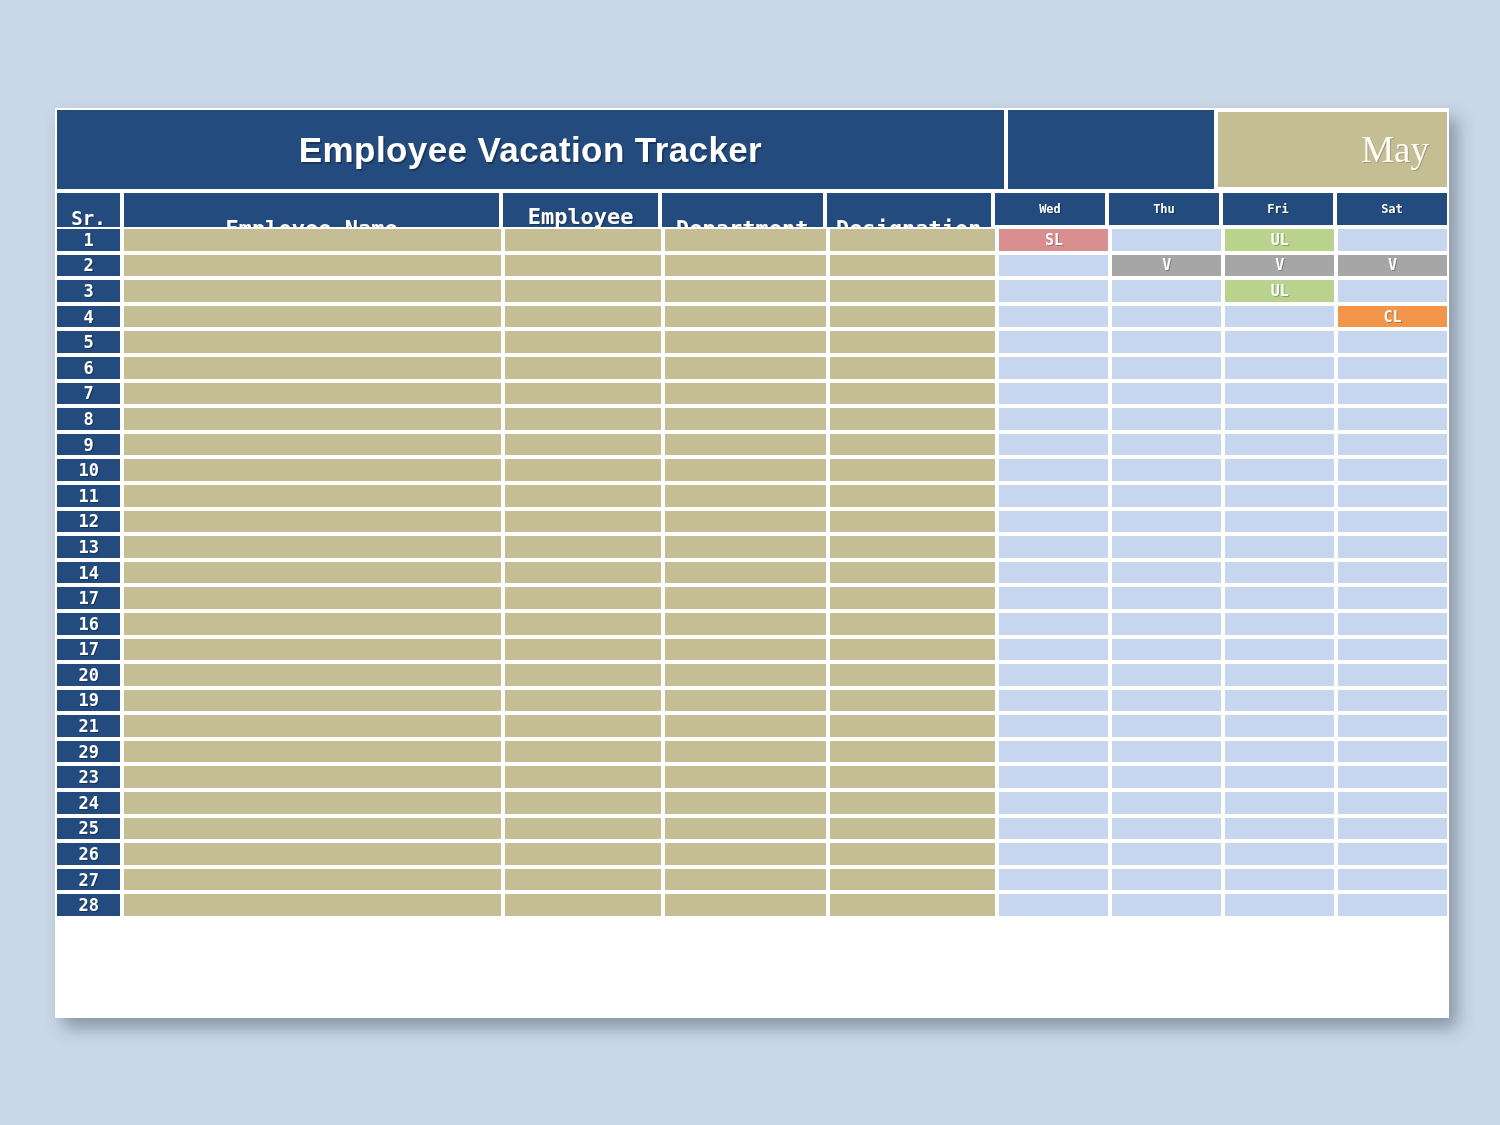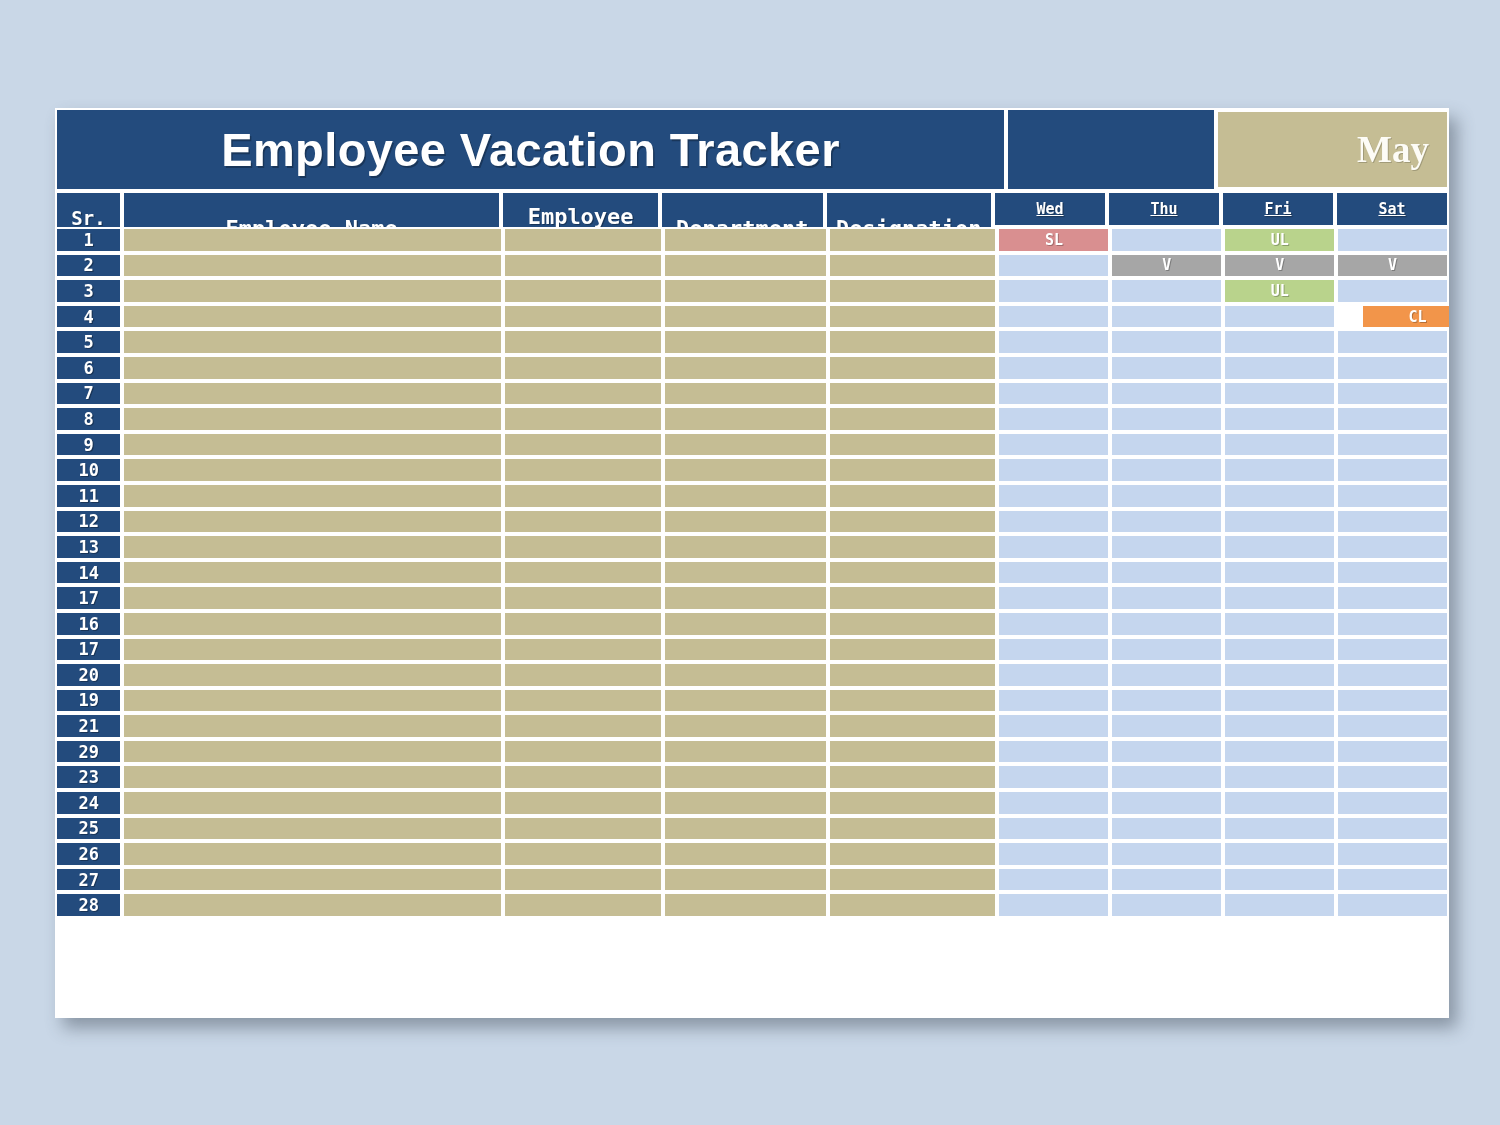--- a/index.html
+++ b/index.html
@@ -78,36 +78,35 @@
   .title-block {
     width: 951px;
     padding: 2px 2px 2px 2px;
     box-sizing: border-box;
   }
   .title-block .inner {
     background: #234b7d;
     color: #ffffff;
     font-family: "Liberation Sans", "DejaVu Sans", sans-serif;
     font-weight: bold;
-    font-size: 47px;
+    font-size: 35px;
     letter-spacing: 0.4px;
     justify-content: center;
     text-shadow: 1.5px 1.5px 0 rgba(0,0,0,0.28);
   }
   .title-gap {
     width: 210px;
     padding: 2px 2px;
     box-sizing: border-box;
   }
   .title-gap .inner { background: #234b7d; }
   .month-block {
     width: 233px;
     padding: 4px 2px;
     box-sizing: border-box;
-    font-weight: bold;
   }
   .month-block .inner {
     background: #c5bd94;
     color: #fdfcf6;
     font-size: 37px;
     font-family: "Liberation Serif", "DejaVu Serif", serif;
     justify-content: flex-end;
     padding-right: 18px;
     text-shadow: 1px 1px 0 rgba(0,0,0,0.18);
   }
@@ -129,21 +128,21 @@
     white-space: normal;
     text-align: center;
     flex-direction: column;
   }
   .hdr-sr .inner {
     font-size: 19px;
     line-height: 1.15;
     white-space: normal;
     flex-direction: column;
   }
-  .hdr-day .inner { font-size: 15px; text-decoration: underline; }
+  .hdr-day .inner { font-size: 12px; }
   .hdr-date .inner { font-size: 16px; }
   .hdr-date-hi .inner {
     background: #c5bd94;
     color: #ffffff;
   }
 
   
   .data-row { height: 25.6px; }
   .sr .inner {
     background: #234b7d;
@@ -159,21 +158,21 @@
   .mark .inner {
     color: #ffffff;
     font-family: "DejaVu Sans Mono", "Liberation Mono", monospace;
     font-weight: bold;
     font-size: 15px;
     text-shadow: 1px 1px 0 rgba(0,0,0,0.25);
   }
   .m-SL .inner { background: #d98f90; }
   .m-UL .inner { background: #b9d38c; }
   .m-V  .inner { background: #a6a6a6; }
-  .m-CL .inner { background: #f2954a; margin-left: 25px; }
+  .m-CL .inner { background: #f2954a; }
 </style>
 </head>
 <body>
 
 <div id="page">
 
   <div id="sheet-wrap">
     <div id="sheet">
 
       <div class="row" id="title-row">

